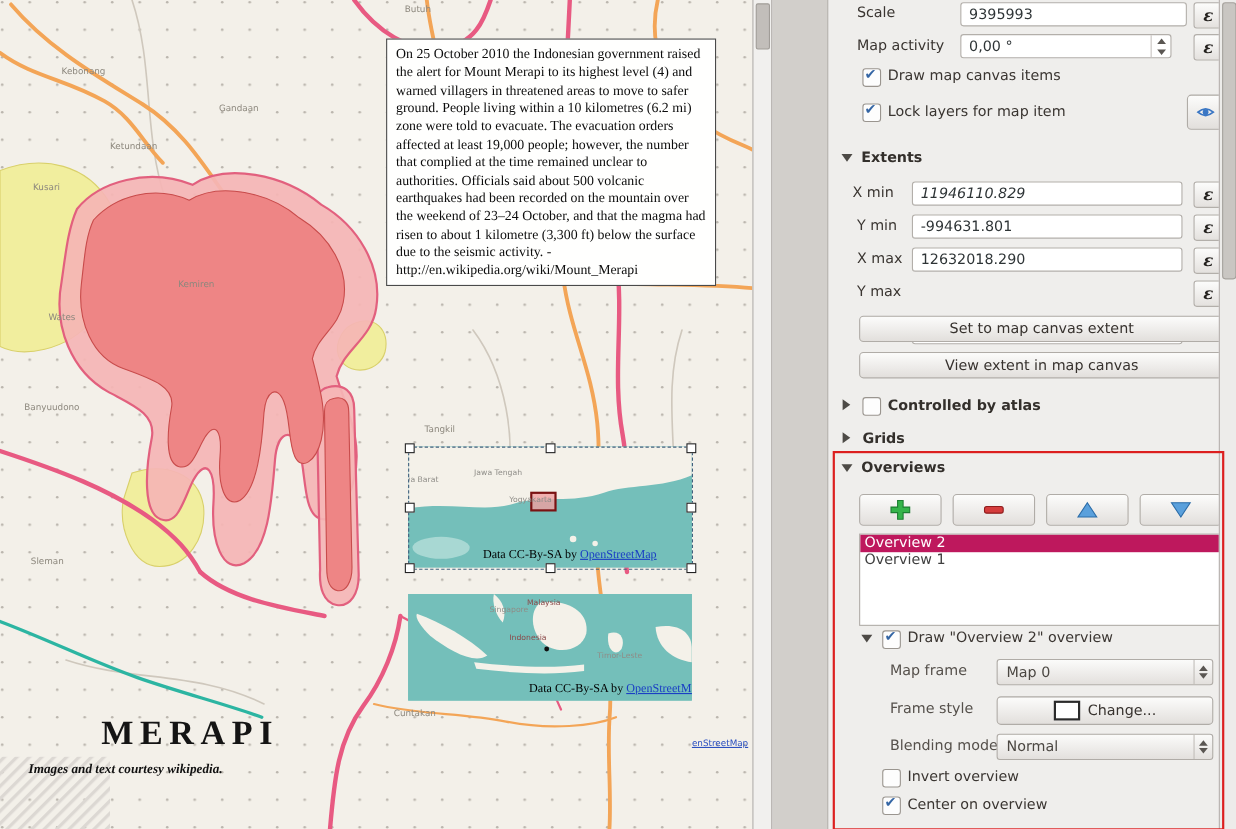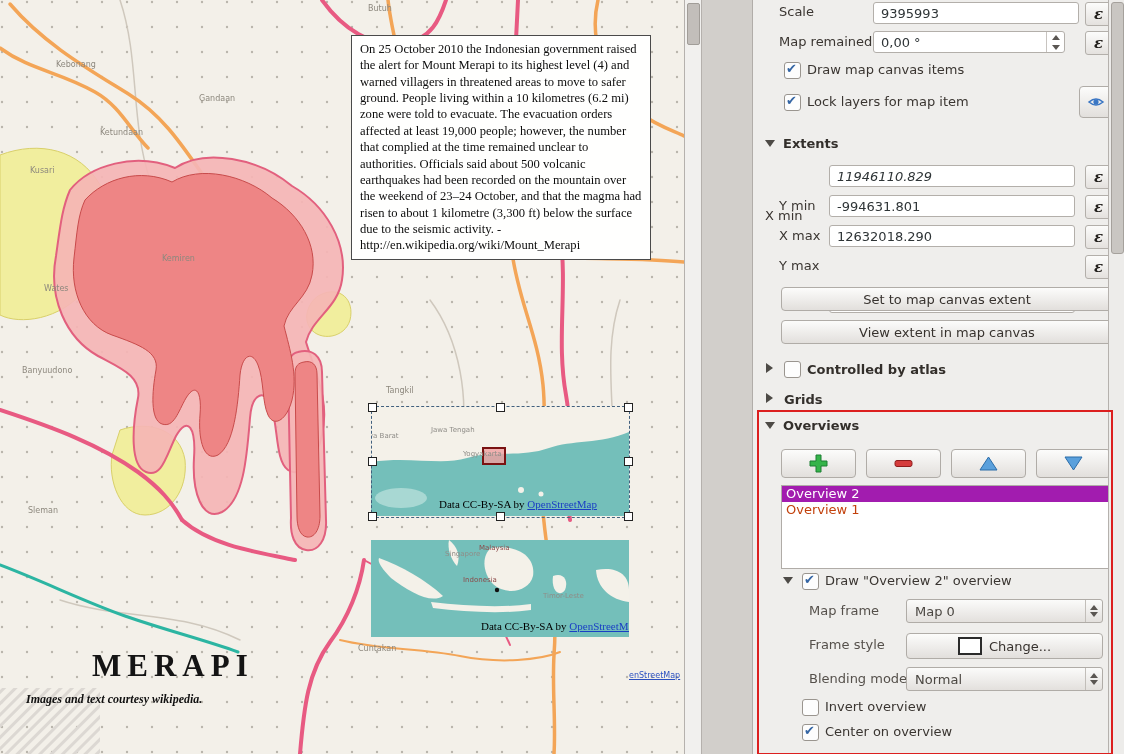--- a/index.html
+++ b/index.html
@@ -50,22 +50,22 @@
   .exprbtn{position:absolute;width:25px;height:22px;border:1px solid #b3afaa;border-radius:3px;
       background:linear-gradient(#fcfcfb,#e4e1de);display:flex;align-items:center;justify-content:center;cursor:pointer;}
   .exprbtn .eps{font-family:"DejaVu Serif",serif;font-weight:bold;font-style:italic;font-size:15px;color:#23201d;line-height:1;}
   .pbtn{position:absolute;border:1px solid #b0aca7;border-radius:4px;background:linear-gradient(#fcfcfb,#e2dfdc);
       display:flex;align-items:center;justify-content:center;font-size:13px;color:#37322e;cursor:pointer;}
   .cb{position:absolute;width:15px;height:15px;background:#fdfdfd;border:1px solid #9a958f;border-radius:3px;}
   .cb.checked::after{content:"✔";position:absolute;left:1px;top:-2px;font-size:13px;color:#3465a4;}
   .tri-right{position:absolute;width:0;height:0;border-top:5px solid transparent;border-bottom:5px solid transparent;border-left:7px solid #4d4a46;}
   .tri-down{position:absolute;width:0;height:0;border-left:5px solid transparent;border-right:5px solid transparent;border-top:7px solid #4d4a46;}
   .listbox{position:absolute;background:#fff;border:1px solid #b0aca7;overflow:hidden;}
-  .listrow{height:16px;line-height:16px;padding:0 4px;font-size:13px;color:#c2410c;}
-  .listrow.sel{background:#a21caf;color:#fff;}
+  .listrow{height:16px;line-height:16px;padding:0 4px;font-size:13px;color:#404040;}
+  .listrow.sel{background:#be185d;color:#fff;}
   .combo{position:absolute;height:22px;border:1px solid #b0aca7;border-radius:3px;background:linear-gradient(#fbfbfa,#e3e0dd);
       display:flex;align-items:center;font-size:13px;color:#4b4널;color:#4b4742;cursor:pointer;}
   .combo .val{flex:1;padding:0 8px;white-space:nowrap;overflow:hidden;}
   .combo .spin{width:16px;height:100%;border-left:1px solid #c2beb9;display:flex;flex-direction:column;align-items:center;justify-content:center;gap:2px;}
   .swatch{width:20px;height:14px;background:#fff;border:2px solid #2b2b2b;margin-right:7px;}
   .red-outline{position:absolute;left:757px;top:410px;width:352px;height:341px;border:2px solid #dc1f1f;pointer-events:none;z-index:5;}
   .right-scroll{position:absolute;left:1108px;top:0;width:16px;height:754px;background:#edecea;border-left:1px solid #b5b1ad;}
   .right-scroll .thumb{position:absolute;left:2px;top:2px;width:11px;height:250px;background:#c9c6c2;border:1px solid #a5a19c;border-radius:3px;}
   .iconbtn-ic{display:block;}
 </style>
@@ -206,21 +206,21 @@
 </div>
 
 <div class="panel">
 
   <div class="lbl" style="left:26px;top:4px;">Scale</div>
   <div class="tfield" style="left:120px;top:2px;width:190px;">9395993</div>
   <div class="exprbtn" style="left:332px;top:2px;">
       <span class="eps">ε</span>
     </div>
 
-  <div class="lbl" style="left:26px;top:34px;">Map remained</div>
+  <div class="lbl" style="left:26px;top:34px;">Map activity</div>
   <div class="spinwrap" style="left:120px;top:31px;width:190px;">
     <span class="val">0,00 °</span>
     <span class="spinbtns">
         <div>
           <span class="tri-up-s"></span>
         </div>
         <div>
           <span class="tri-dn-s"></span>
         </div>
       </span>
@@ -237,21 +237,21 @@
   <div class="pbtn" style="left:326px;top:86px;width:32px;height:30px;">
     <svg class="iconbtn-ic" width="18" height="18" viewBox="0 0 18 18">
       <path d="M2,9 Q9,3 16,9 Q9,15 2,9 Z" fill="none" stroke="#3a76c4" stroke-width="1.6"></path>
       <circle cx="9" cy="9" r="2.6" fill="#3a76c4"></circle>
     </svg>
   </div>
 
   <span class="tri-down" style="left:12px;top:140px;"></span>
   <div class="lbl bold" style="left:30px;top:136px;">Extents</div>
 
-  <div class="lbl" style="left:12px;top:168px;margin-top:40px;">X min</div>
+  <div class="lbl" style="left:22px;top:168px;">X min</div>
   <div class="tfield" style="left:76px;top:165px;width:230px;font-style:italic;">11946110.829</div>
   <div class="exprbtn" style="left:332px;top:165px;">
       <span class="eps">ε</span>
     </div>
 
   <div class="lbl" style="left:26px;top:198px;">Y min</div>
   <div class="tfield" style="left:76px;top:195px;width:230px;">-994631.801</div>
   <div class="exprbtn" style="left:332px;top:195px;">
       <span class="eps">ε</span>
     </div>

